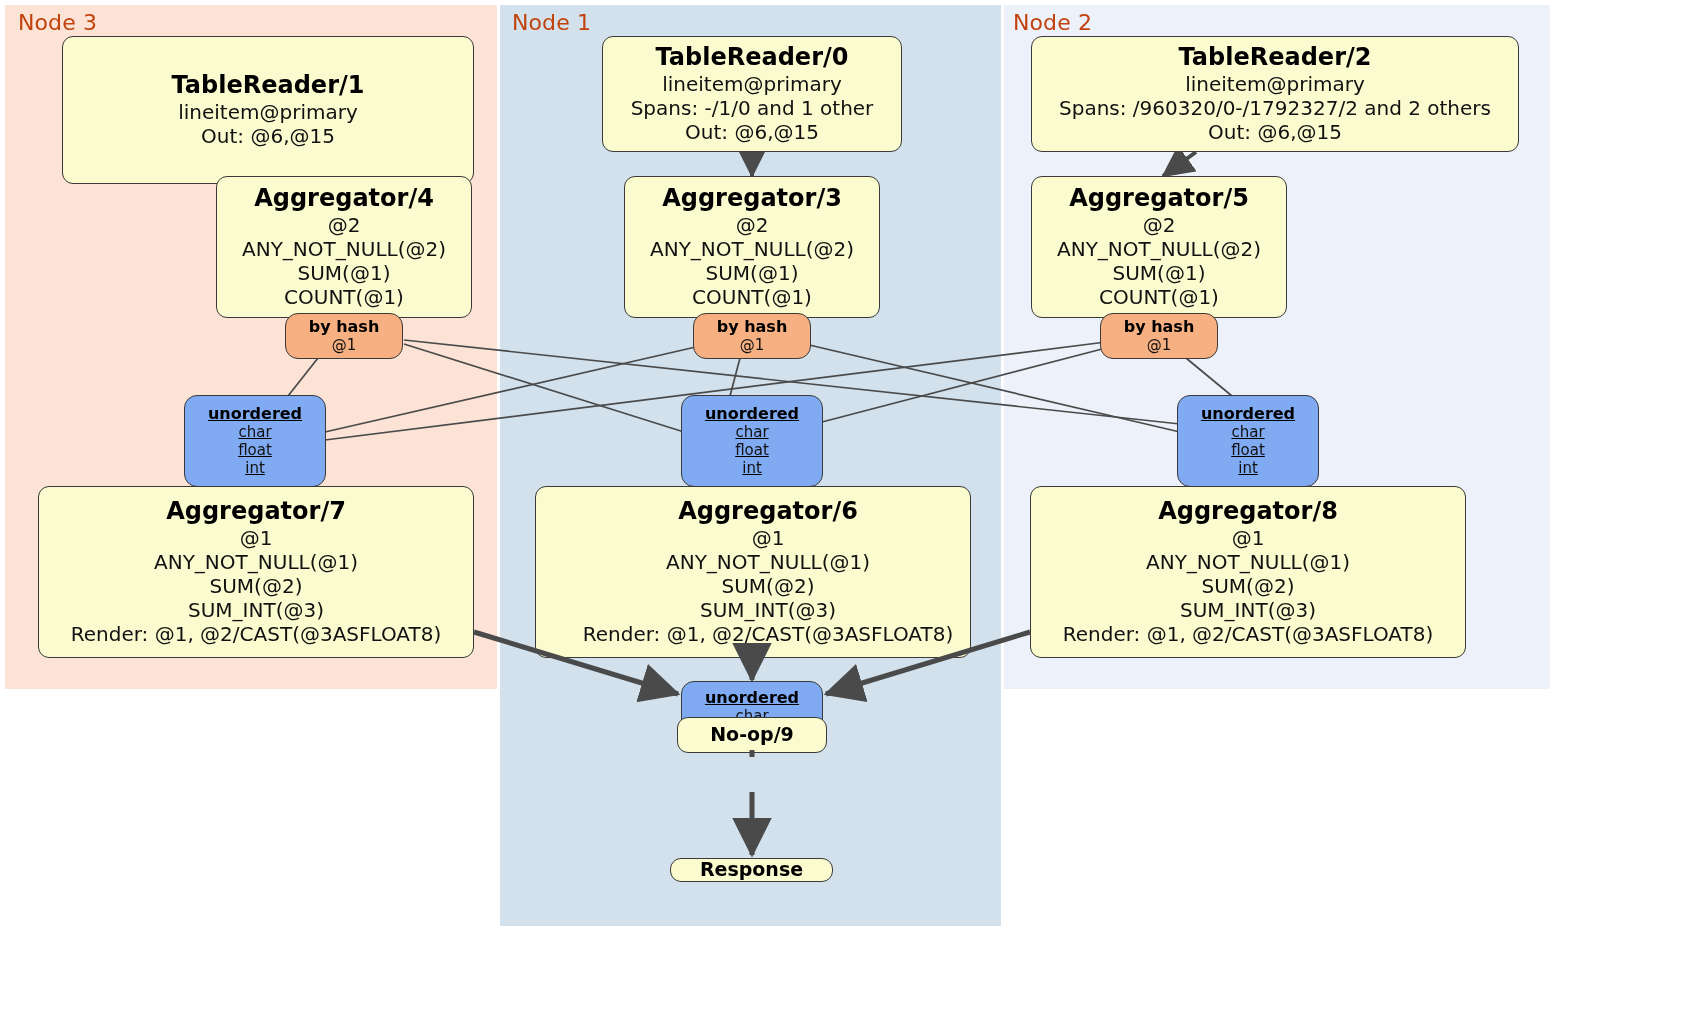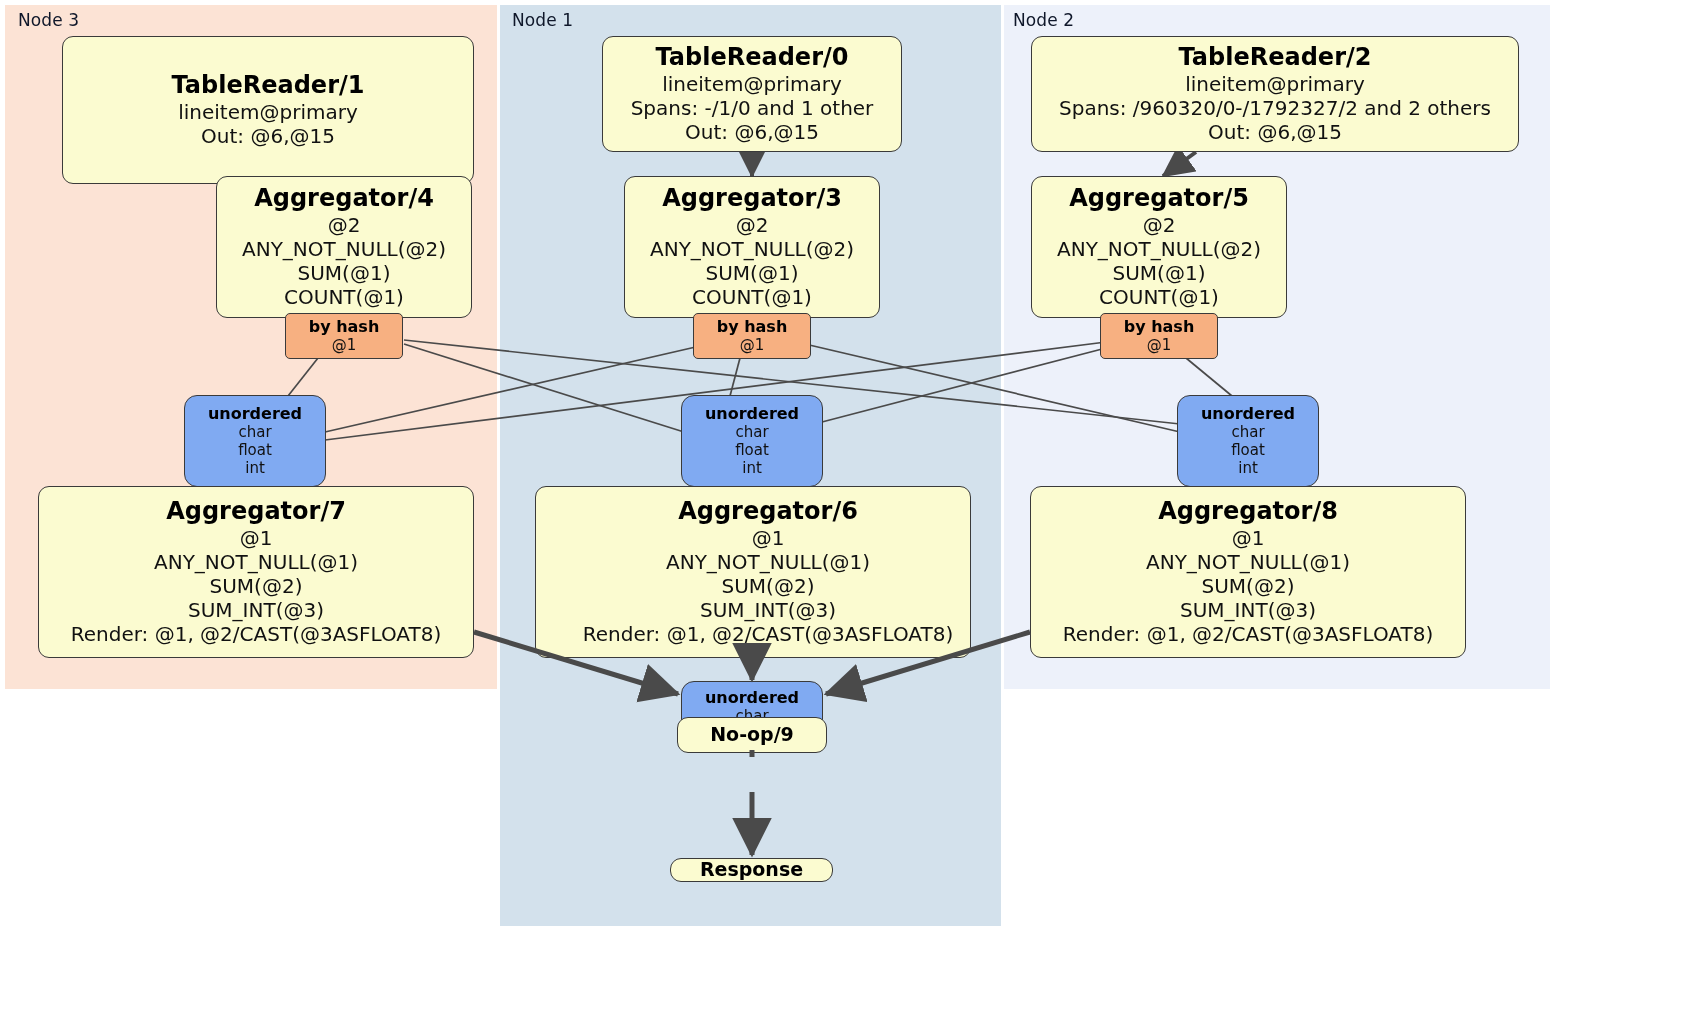--- a/index.html
+++ b/index.html
@@ -1,32 +1,32 @@
 <!DOCTYPE html>
 <html><head>
 <meta charset="utf-8">
 <title>Distributed Query Plan</title>
 <style>
   html,body{margin:0;padding:0;background:#ffffff;}
   body{font-family:"DejaVu Sans","Liberation Sans",sans-serif;}
   #canvas{position:relative;width:1706px;height:1016px;overflow:hidden;background:#fff;}
 
   .node-region{position:absolute;box-sizing:border-box;}
-  .node-label{position:absolute;font-size:17px;color:#0f172a;letter-spacing:0.1px;}
+  .node-label{position:absolute;font-size:22px;color:#c2410c;letter-spacing:0.1px;}
 
   svg.edges{position:absolute;left:0;top:0;width:1706px;height:1016px;overflow:visible;}
   svg.edges.under{z-index:2;}
   svg.edges.over{z-index:6;}
 
   .box{position:absolute;box-sizing:border-box;border:1.6px solid #3a3a3a;
        border-radius:11px;text-align:center;z-index:4;
        display:flex;flex-direction:column;align-items:center;justify-content:center;}
   .box.proc{background:#fbfbd0;}
-  .box.recv{background:#80aaf2;border-radius:13px;}
-  .box.router{background:#f7b081;border-radius:5px;border:1.6px solid #3a3a3a;z-index:5;}
+  .box.recv{background:#80aaf2;border-radius:13px;text-decoration:underline;}
+  .box.router{background:#f7b081;border-radius:13px;border:1.6px solid #3a3a3a;z-index:5;}
 
   .ttl{font-weight:bold;font-size:24px;color:#000;line-height:1.14;white-space:nowrap;}
   .ttl.sm{font-size:19px;}
   .ln{font-size:20px;color:#111;line-height:1.2;white-space:nowrap;}
   .ln.xs{font-size:15px;}
   .ttl.xs{font-size:16px;}
 </style>
 </head>
 <body>
 

